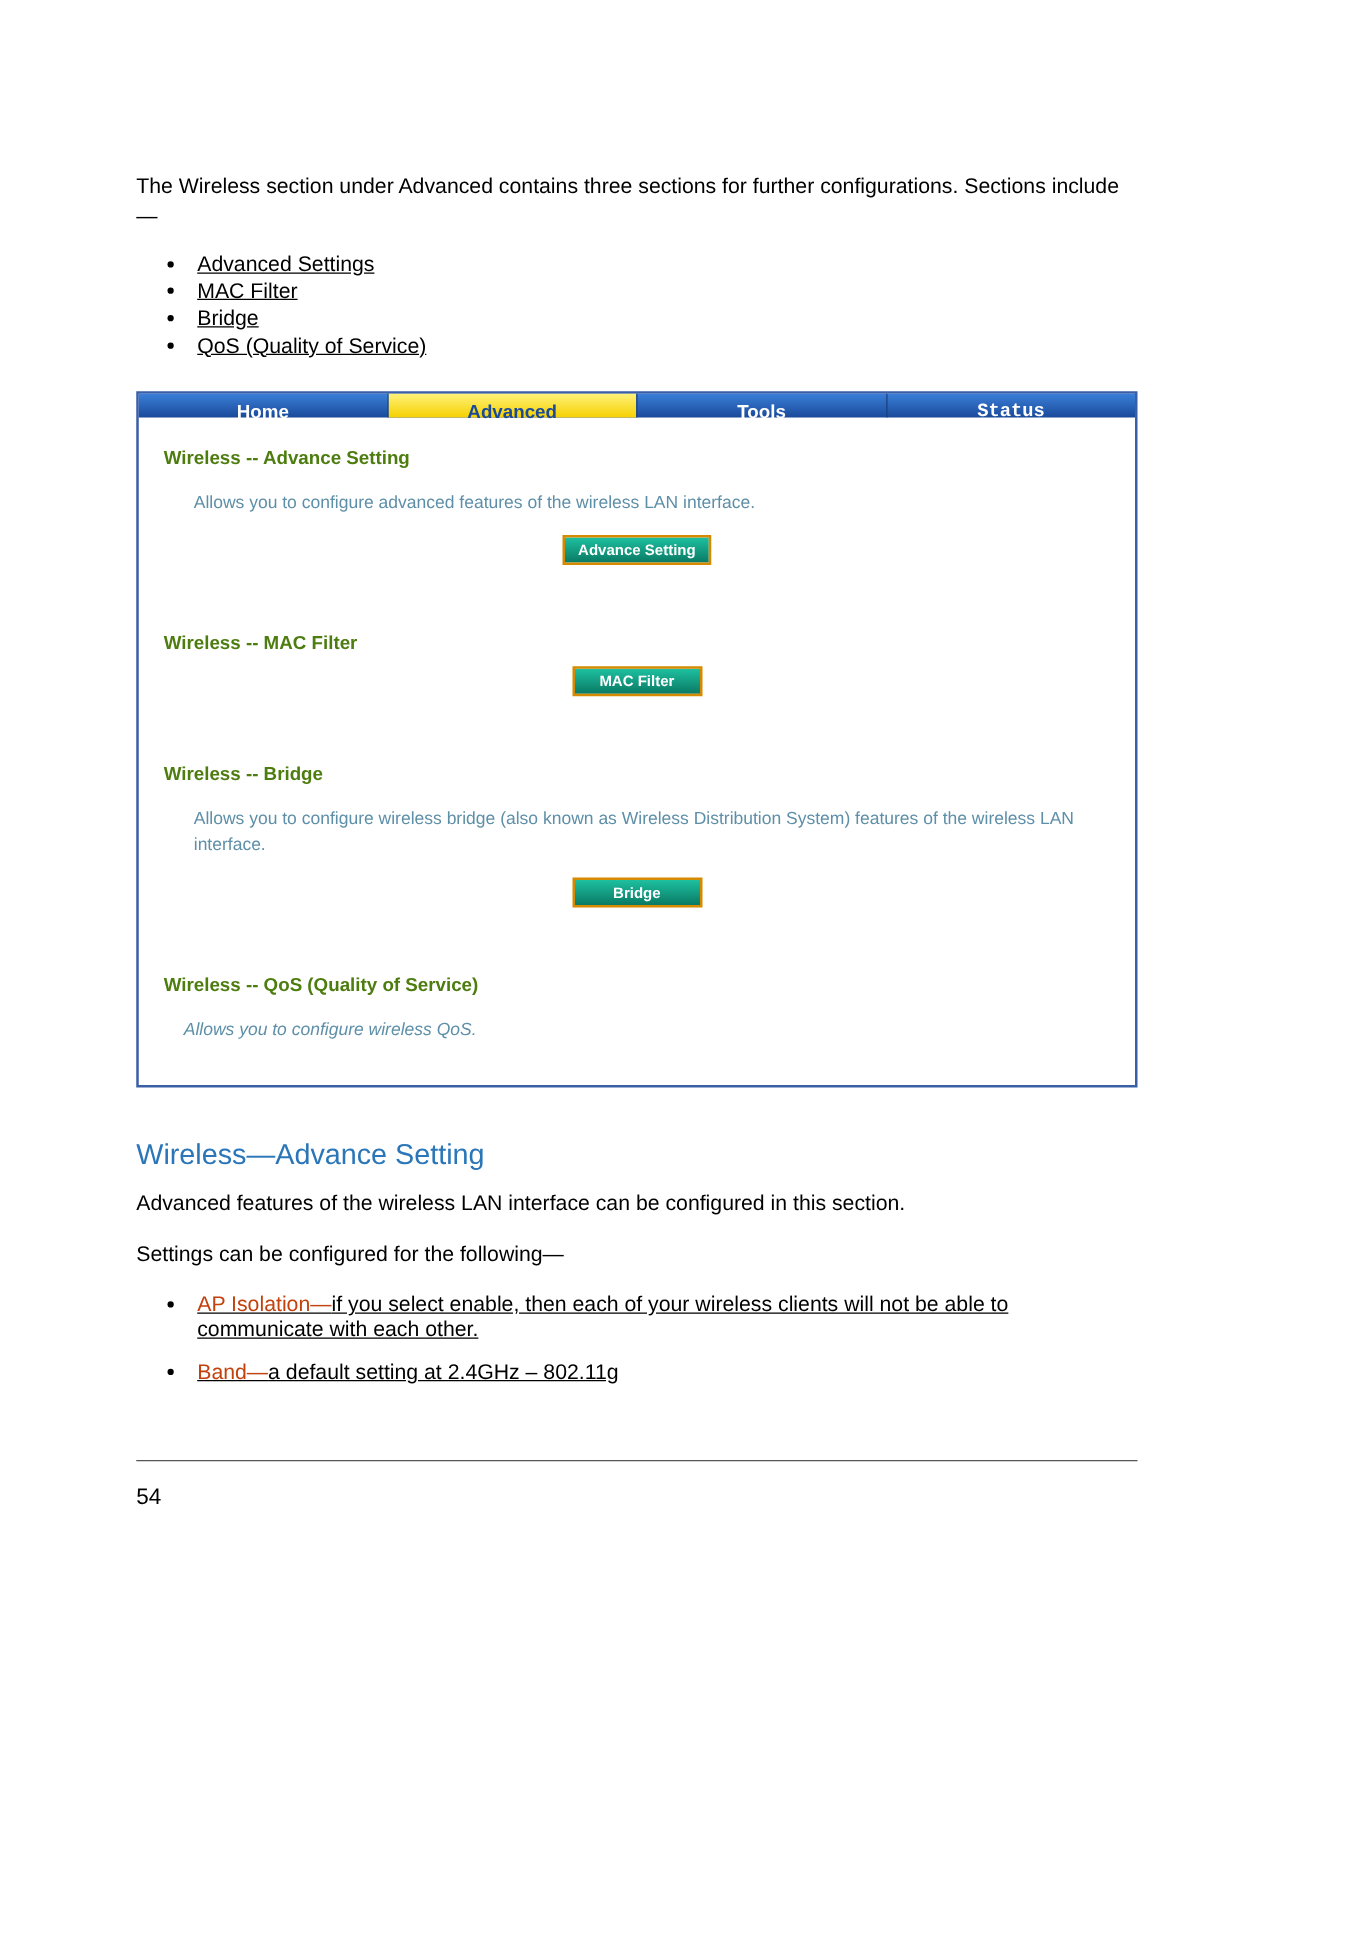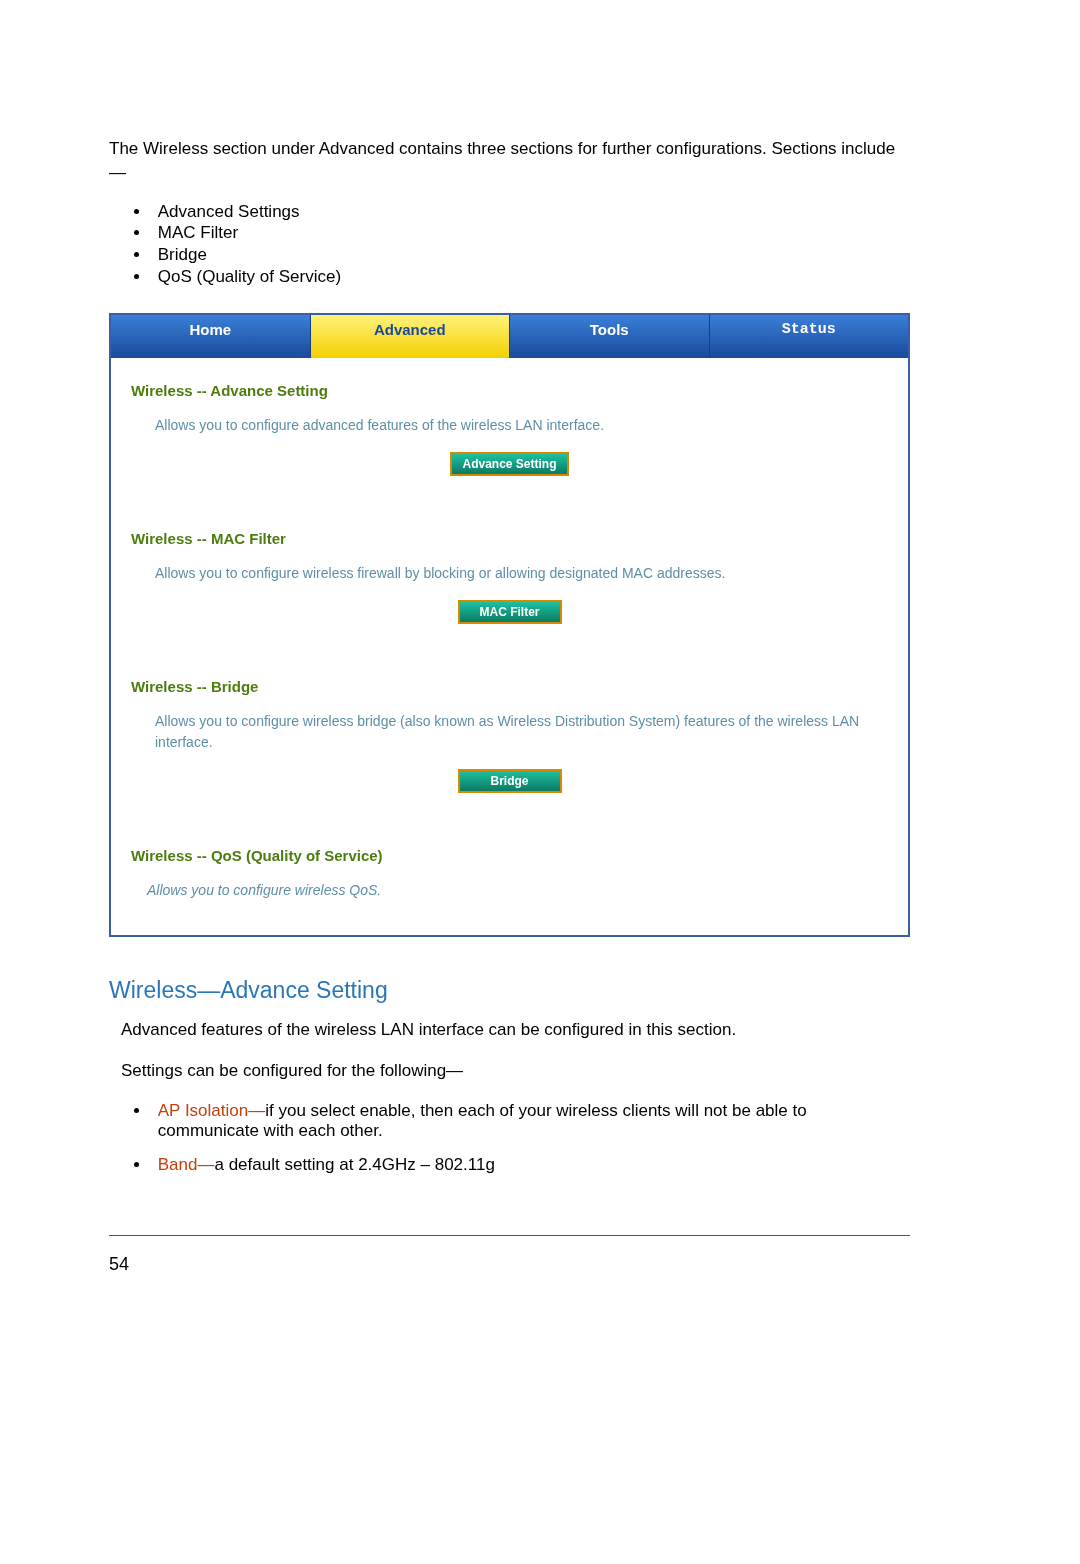--- a/index.html
+++ b/index.html
@@ -13,37 +13,38 @@
     padding: 120px 170px 60px 109px;
   }
   .intro {
     font-size: 17px;
     line-height: 1.4;
   }
   ul.bullets, ul.bullets2 {
     list-style: disc;
     margin: 0.6em 0 1.2em 2.2em;
     padding: 0;
+    text-decoration: underline;
   }
   ul.bullets li, ul.bullets2 li {
     font-size: 17px;
     margin: 0.1em 0 0.1em 0.4em;
     padding-left: 0.4em;
   }
   .panel {
     margin-top: 26px;
     border: 2px solid #3b5fa6;
     background: #fff;
   }
   .tabs {
     display: flex;
     background: #1f5fb0;
     background: linear-gradient(#3a7fd8, #1a4a9a);
     color: #fff;
-    height: 43px;
+    height: 19px;
     align-items: stretch;
     font-family: Verdana, Arial, sans-serif;
   }
   .tab {
     flex: 1;
     text-align: center;
     line-height: 30px;
     font-size: 15px;
     font-weight: bold;
     border-right: 1px solid #1a3f80;
@@ -88,21 +89,21 @@
   }
   .post-heading {
     color: #2a76b8;
     font-size: 23px;
     margin-top: 40px;
     margin-bottom: 14px;
   }
   .body-text {
     font-size: 17px;
     line-height: 1.4;
-    margin: 0 0 18px 12px;
+    margin: 0 0 18px 0;
   }
   .term { color: #c2410c; }
   ul.bullets2 li { margin-bottom: 14px; }
   .footer-rule {
     border-top: 1px solid #555;
     margin-top: 60px;
   }
   .pagenum {
     text-align: left;
     font-size: 18px;
@@ -134,21 +135,20 @@
     <div class="section">
       <div class="sec-title">Wireless -- Advance Setting</div>
       <div class="sec-body">Allows you to configure advanced features of the wireless LAN interface.</div>
       <div class="btn-row">
         <span class="ui-btn">Advance Setting</span>
       </div>
     </div>
 
     <div class="section">
       <div class="sec-title">Wireless -- MAC Filter</div>
-      <div class="sec-body">Allows you to configure wireless firewall by blocking or allowing designated MAC addresses.</div>
       <div class="btn-row">
         <span class="ui-btn">MAC Filter</span>
       </div>
     </div>
 
     <div class="section">
       <div class="sec-title">Wireless -- Bridge</div>
       <div class="sec-body">Allows you to configure wireless bridge (also known as Wireless Distribution System) features of the wireless LAN interface.</div>
       <div class="btn-row">
         <span class="ui-btn">Bridge</span>

